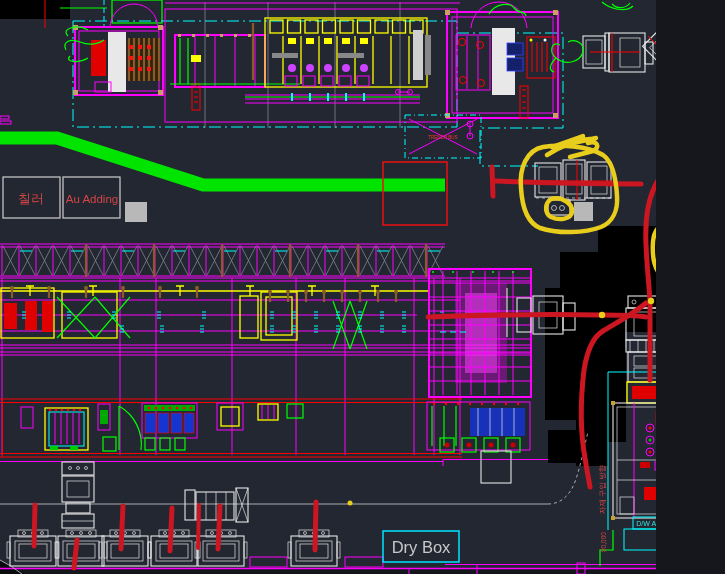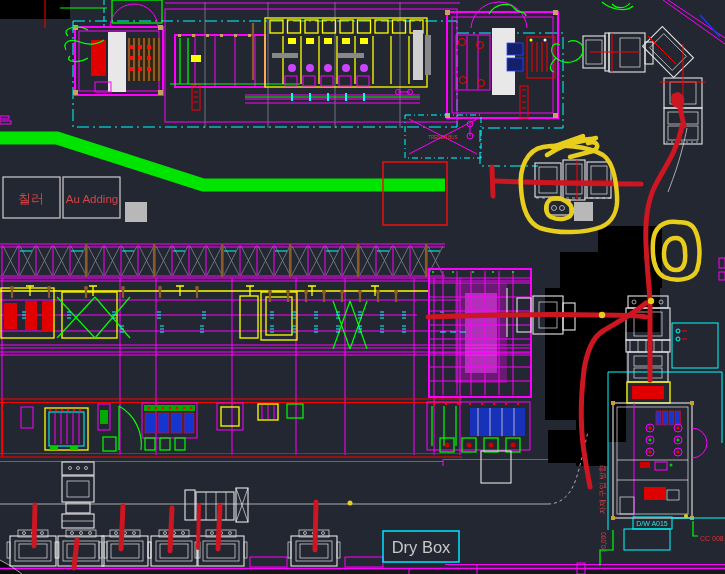--- a/index.html
+++ b/index.html
@@ -1,16 +1,16 @@
 <!DOCTYPE html>
 <html><head>
 <meta charset="utf-8">
 <style>
   html,body{margin:0;padding:0;background:#15171d;}
-  #app{width:725px;height:574px;position:relative;overflow:hidden;background:#232732;
+  #app{width:656px;height:574px;position:relative;overflow:hidden;background:#232732;
        font-family:"Liberation Sans",sans-serif;}
   svg{display:block}
   
   .mg{stroke:#ff00ff;fill:none;stroke-width:1}
   .mg2{stroke:#ff00ff;fill:none;stroke-width:2}
   .yl{stroke:#ffff00;fill:none;stroke-width:1.3}
   .cy{stroke:#00ffff;fill:none;stroke-width:1}
   .wh{stroke:#e6e6e6;fill:none;stroke-width:1.1}
   .wh2{stroke:#e6e6e6;fill:none;stroke-width:0.7}
   .rd{stroke:#ff0000;fill:none;stroke-width:1}

